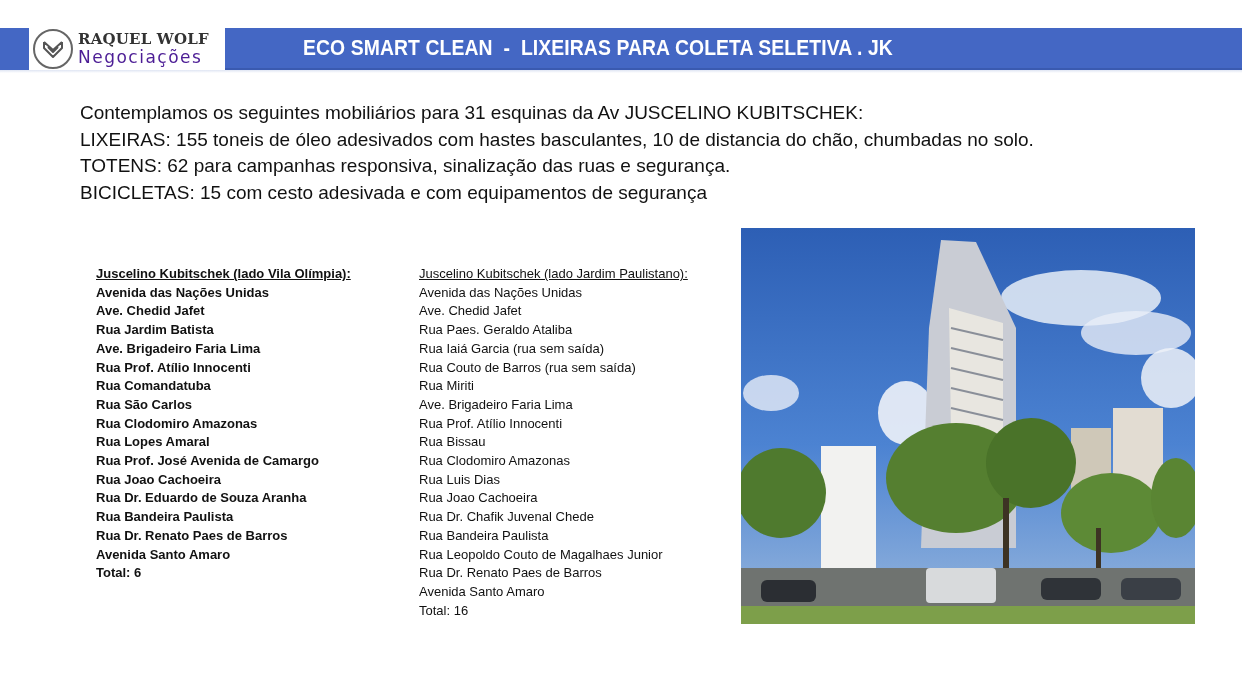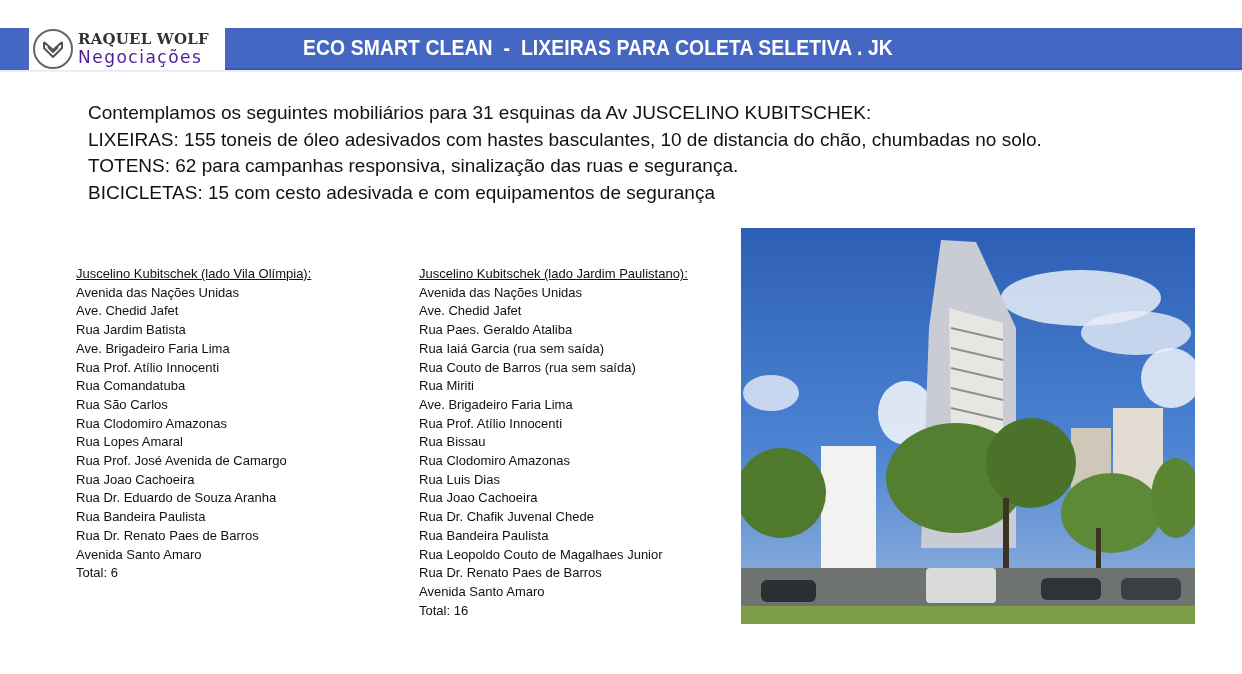--- a/index.html
+++ b/index.html
@@ -10,25 +10,25 @@
     .header-left-block { position: absolute; left: 0; top: 3px; width: 29px; height: 42px; background: #4467c4; }
     .logo { position: absolute; left: 33px; top: 3px; width: 190px; height: 42px; display: flex; align-items: center; }
     .logo-mark { width: 40px; height: 40px; border: 2px solid #666; border-radius: 50%; display: flex; align-items: center; justify-content: center; margin-right: 5px; }
     .logo-text { display: flex; flex-direction: column; line-height: 1; }
     .logo-name { font-family: "DejaVu Serif", "Liberation Serif", serif; font-weight: bold; font-size: 15px; color: #333; letter-spacing: 0.2px; }
     .logo-sub { font-family: "DejaVu Sans", sans-serif; font-size: 17px; color: #4c1d95; letter-spacing: 1.5px; margin-top: 2px; }
     .header-bar { position: absolute; left: 225px; top: 3px; right: 0; height: 42px; background: #4467c4; border-bottom: 2px solid #3a5ab0; display: flex; align-items: center; padding-left: 16px; }
     .header-title { color: #ffffff; font-family: "Liberation Sans Narrow", "Liberation Sans", sans-serif; font-weight: bold; font-size: 22px; margin-left: 62px; letter-spacing: 0.1px; transform: scaleX(0.88); transform-origin: left center; white-space: pre; }
     .header-shadow { position: absolute; left: 0; top: 45px; width: 1242px; height: 3px; background: linear-gradient(#dfe5f3, #ffffff); }
 
-    .intro { position: absolute; left: 88px; top: 100px; font-family: "Liberation Sans", sans-serif; font-size: 19px; line-height: 26.5px; color: #111; }
+    .intro { position: absolute; left: 80px; top: 100px; font-family: "Liberation Sans", sans-serif; font-size: 19px; line-height: 26.5px; color: #111; }
     .intro p { white-space: nowrap; }
 
     .col { position: absolute; top: 265px; font-family: "Liberation Sans", sans-serif; font-size: 13px; line-height: 18.7px; color: #111; }
-    .col-left { left: 76px; }
+    .col-left { left: 96px; font-weight: bold; }
     .col-right { left: 419px; }
     .col-heading { text-decoration: underline; white-space: nowrap; }
     .col-list { list-style: none; }
     .col-list li { white-space: nowrap; }
 
     .photo { position: absolute; left: 741px; top: 228px; width: 454px; height: 396px; overflow: hidden; background: linear-gradient(180deg, #2f63b8 0%, #4a7fd0 45%, #8fb3e0 70%, #d9dfe6 100%); }
   </style>
 </head>
 <body>
 

